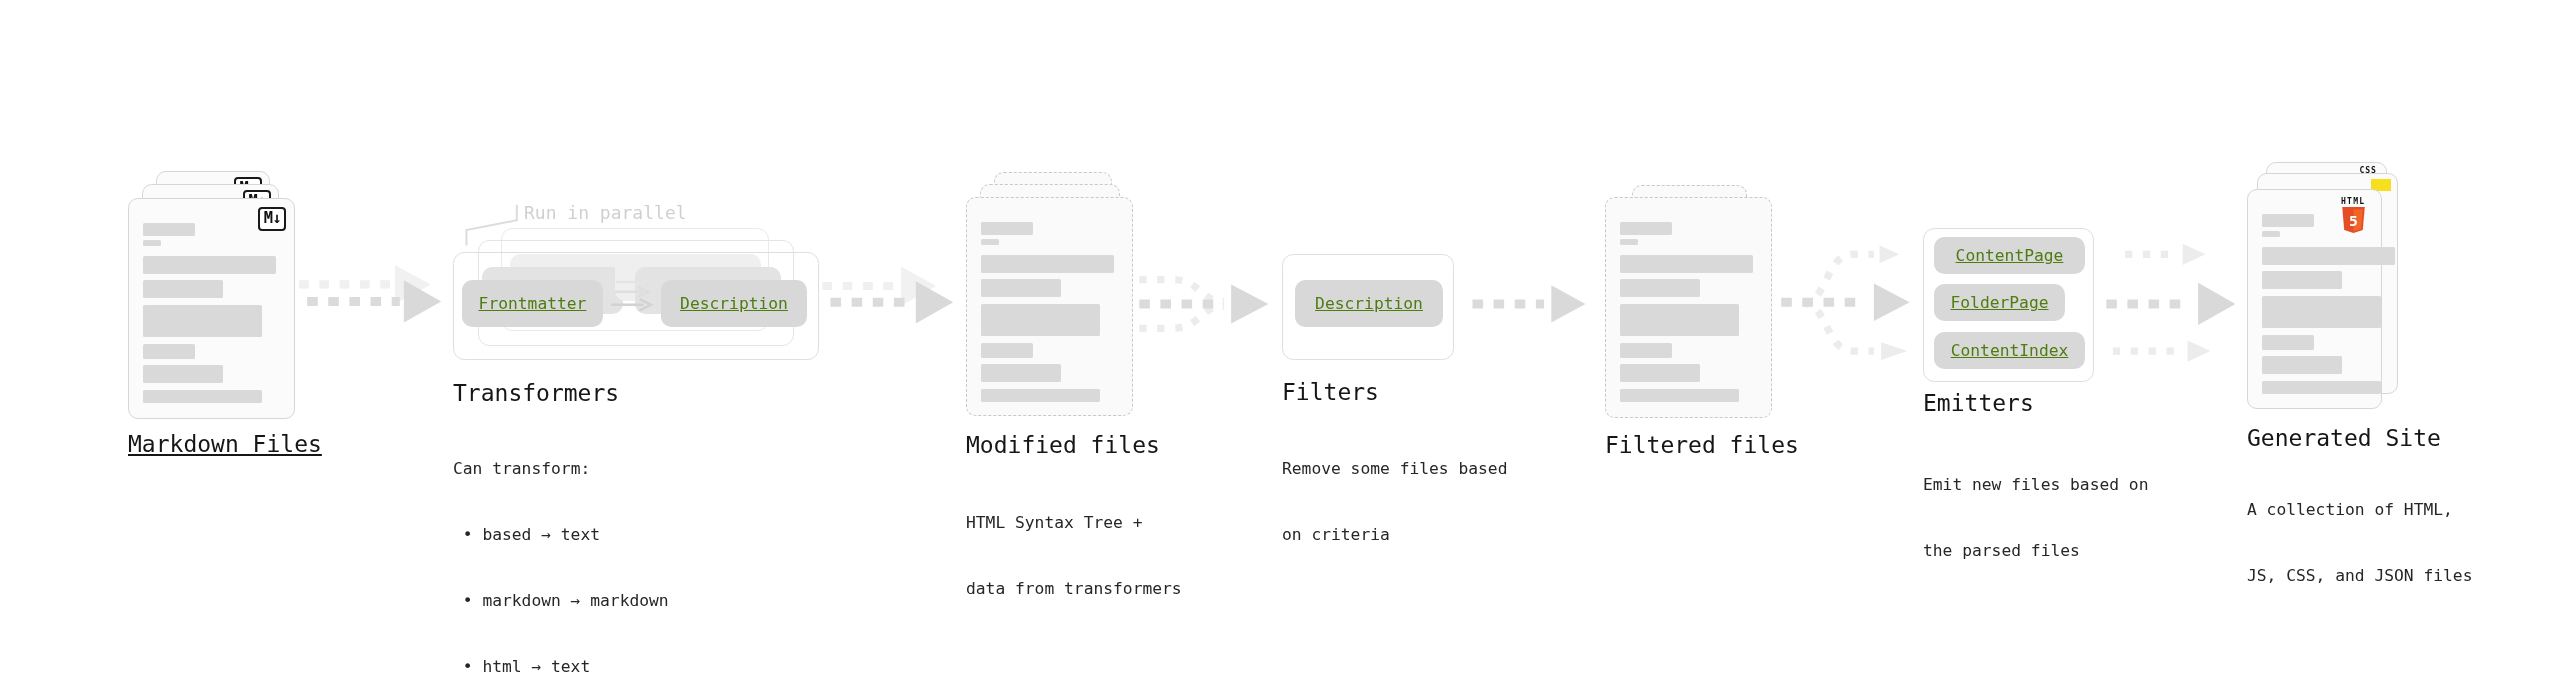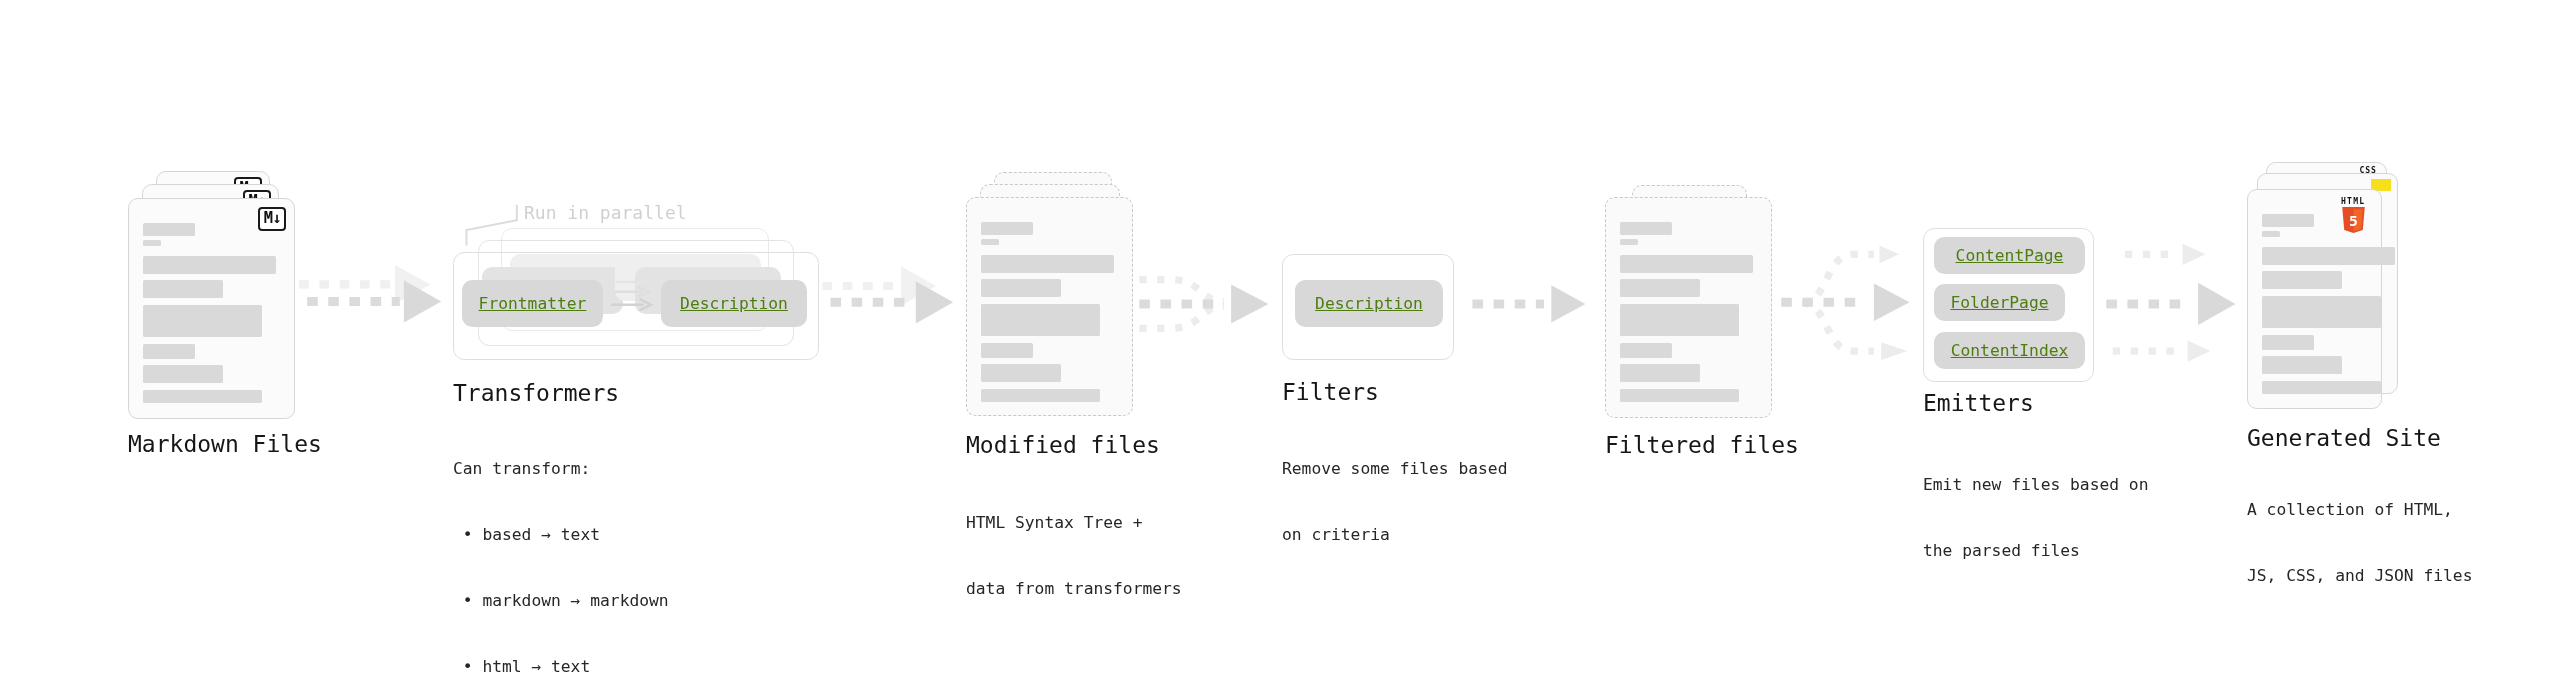--- a/index.html
+++ b/index.html
@@ -80,21 +80,21 @@
         <div class="bar bb1"></div>
         <div class="bar bb2"></div>
         <div class="bar bb3"></div>
         <div class="bar bb4"></div>
         <div class="bar bb5"></div>
         <div class="bar bb6"></div>
         <div class="bar bb7"></div>
         <div class="bar bb8"></div>
       </div>
     </div>
-    <div class="h" style="left:128px;top:431px;">Markdown Files</div>
+    <div class="h" style="left:128px;top:431px;text-decoration:underline;">Markdown Files</div>
   </div>
 
   <div>
     <div class="obox back" style="left:501px;top:228px;width:268px;height:103px;"></div>
     <div class="obox mid" style="left:478px;top:240px;width:316px;height:106px;"></div>
     <div class="obox" style="left:453px;top:252px;width:366px;height:108px;"></div>
 
     <div class="ghost g2" style="left:510px;top:254px;width:141px;height:47px;"></div>
     <div class="ghost g1" style="left:482px;top:267px;width:141px;height:47px;"></div>
     <div class="ghost g2" style="left:615px;top:254px;width:146px;height:47px;"></div>

